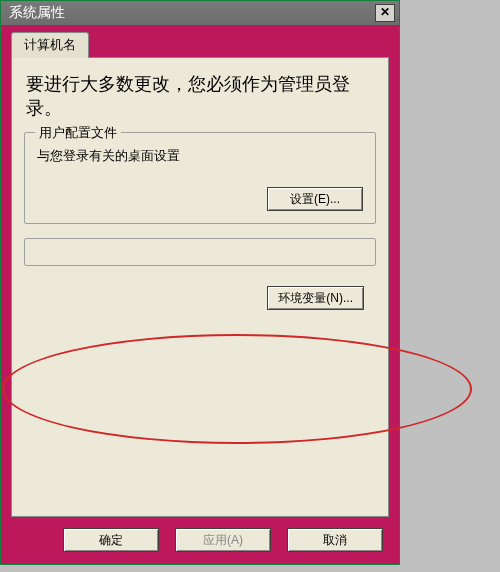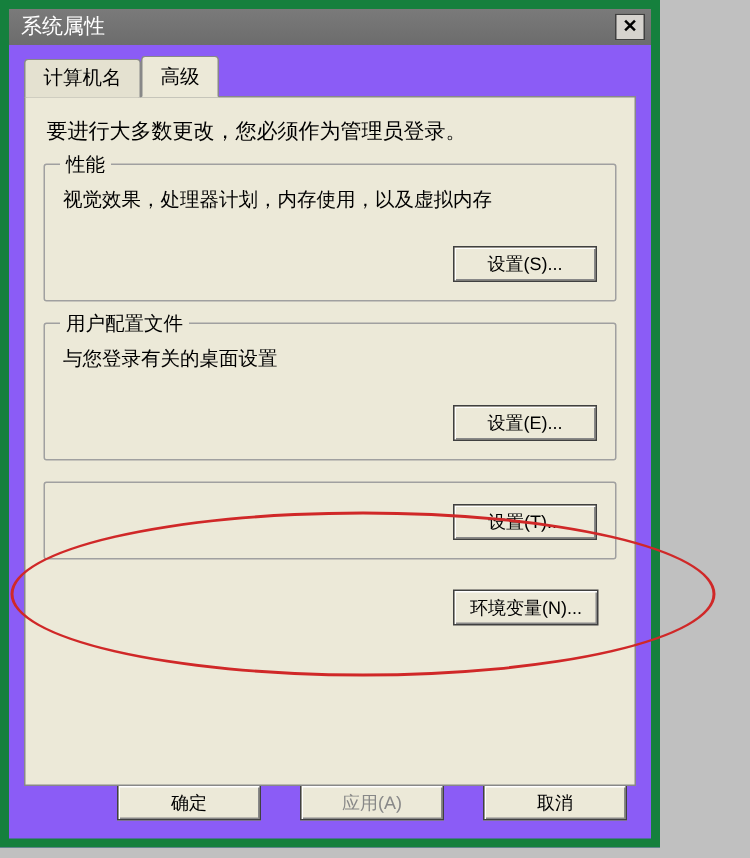--- a/index.html
+++ b/index.html
@@ -6,24 +6,24 @@
   html, body { margin: 0; padding: 0; }
   body {
     width: 500px;
     height: 572px;
     background: #c0c0c0;
     font-family: "Microsoft YaHei", "SimSun", Tahoma, sans-serif;
     font-size: 13px;
     overflow: hidden;
   }
   .window {
-    width: 440px;
+    width: 400px;
     height: 565px;
-    background: #8b5cf6;
-    border: 6px solid #15803d;
+    background: #be185d;
+    border: 1px solid #15803d;
     position: relative;
   }
   .titlebar {
     height: 24px;
     background: linear-gradient(#7a7a7a, #6c6c6c);
     color: #fff;
     display: flex;
     align-items: center;
     justify-content: space-between;
     padding: 0 4px 0 8px;
@@ -75,21 +75,21 @@
   .tab-panel {
     border: 1px solid #888;
     background: #ece9d8;
     padding: 14px 12px 14px 12px;
     min-height: 460px;
     position: relative;
     z-index: 1;
   }
   .intro {
     margin: 0 0 12px 2px;
-    font-size: 14px;
+    font-size: 18px;
   }
   .groupbox {
     border: 1px solid #a0a0a0;
     border-radius: 2px;
     margin: 10px 0 14px 0;
     padding: 14px 12px 12px 12px;
     position: relative;
   }
   .groupbox .legend {
     position: absolute;
@@ -120,21 +120,21 @@
   }
   button.win:disabled {
     color: #888;
     cursor: default;
   }
   .footer-btns {
     position: absolute;
     right: 16px;
     bottom: 12px;
     display: flex;
-    gap: 26px;
+    gap: 16px;
   }
   
   .ellipse {
     position: absolute;
     border: 2px solid #d02828;
     border-radius: 50%;
     pointer-events: none;
   }
 </style>
 </head>
@@ -144,47 +144,36 @@
 
   <div class="titlebar">
     <span>系统属性</span>
     <div class="close-btn">✕</div>
   </div>
 
   <div class="body">
 
     <div class="tabs">
       <div class="tab">计算机名</div>
-      <div class="tab active">高级</div>
     </div>
 
     <div class="tab-panel">
 
       <div class="intro">要进行大多数更改，您必须作为管理员登录。</div>
 
-      <div class="groupbox">
-        <div class="legend">性能</div>
-        <div class="desc">视觉效果，处理器计划，内存使用，以及虚拟内存</div>
-        <div class="btn-row">
-          <button class="win">设置(S)...</button>
-        </div>
-      </div>
 
       <div class="groupbox">
         <div class="legend">用户配置文件</div>
         <div class="desc">与您登录有关的桌面设置</div>
         <div class="btn-row">
           <button class="win">设置(E)...</button>
         </div>
       </div>
 
       <div class="groupbox">
-        <div class="btn-row">
-          <button class="win">设置(T)...</button>
-        </div>
       </div>
 
       <div class="btn-row" style="margin-top:20px; padding-right:12px;">
         <button class="win">环境变量(N)...</button>
       </div>
 
       <div class="ellipse" style="left:-10px; top:276px; width:470px; height:110px;"></div>
 
     </div>
 

